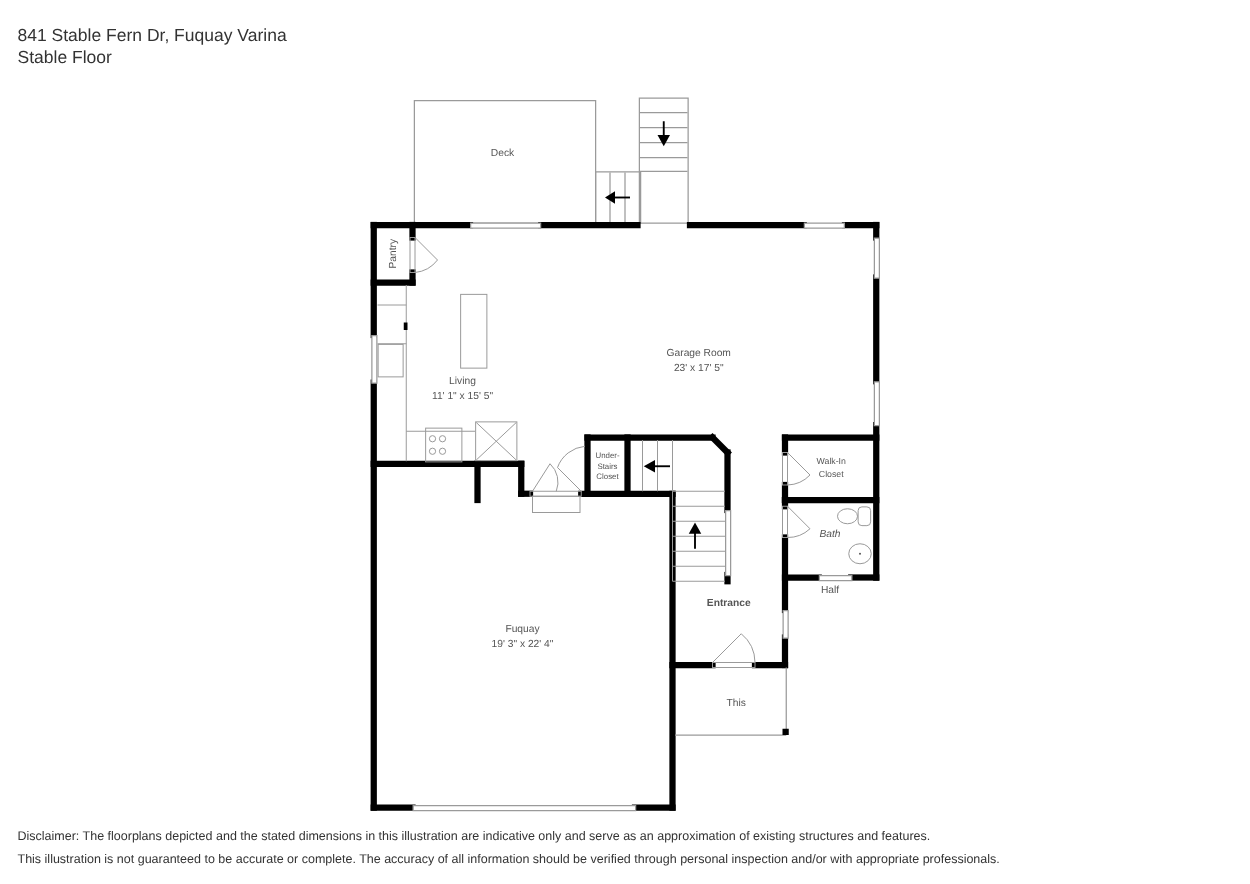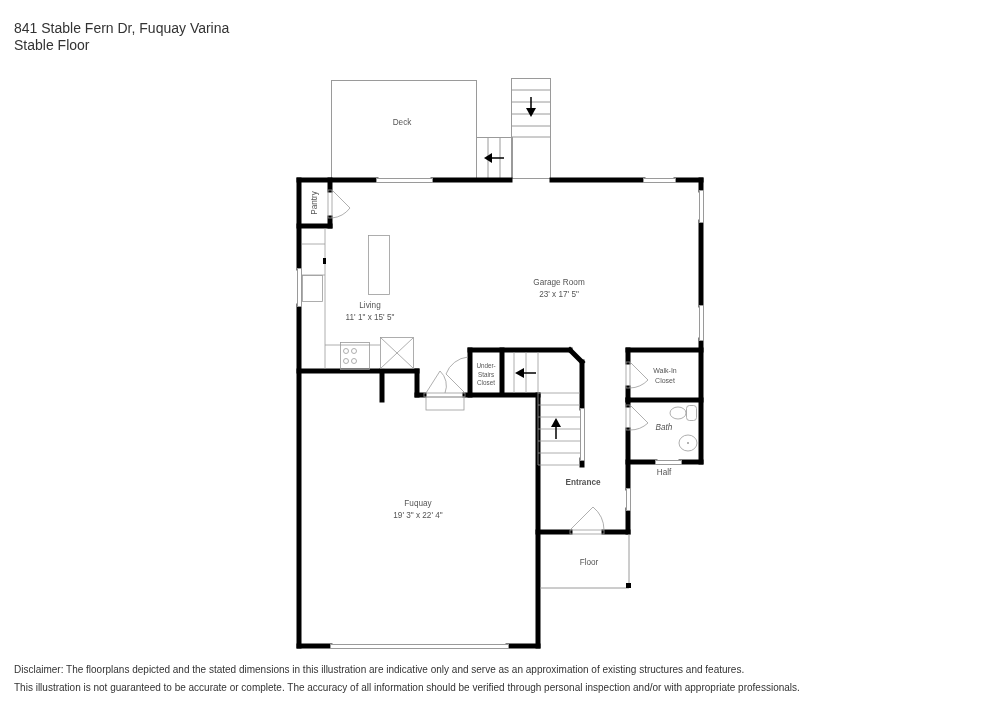--- a/index.html
+++ b/index.html
@@ -217,16 +217,16 @@
 <div class="lbl small" style="left:665px; top:380px; font-size:7px;">Closet</div>
 
 <div class="lbl" style="left:664px; top:429px;margin-top:43px;">Half</div>
 <div class="lbl" style="left:664px; top:427px;font-style:italic;">Bath</div>
 
 <div class="lbl" style="left:583px; top:482px;font-weight:bold;">Entrance</div>
 
 <div class="lbl" style="left:418px; top:503px;">Fuquay</div>
 <div class="lbl" style="left:418px; top:515px;">19' 3" x 22' 4"</div>
 
-<div class="lbl" style="left:589px; top:562px;">Floor</div>
+<div class="lbl" style="left:589px; top:562px;">This</div>
 
 <div class="disc l1">Disclaimer: The floorplans depicted and the stated dimensions in this illustration are indicative only and serve as an approximation of existing structures and features.</div>
 <div class="disc l2">This illustration is not guaranteed to be accurate or complete. The accuracy of all information should be verified through personal inspection and/or with appropriate professionals.</div>
 
 </body></html>

